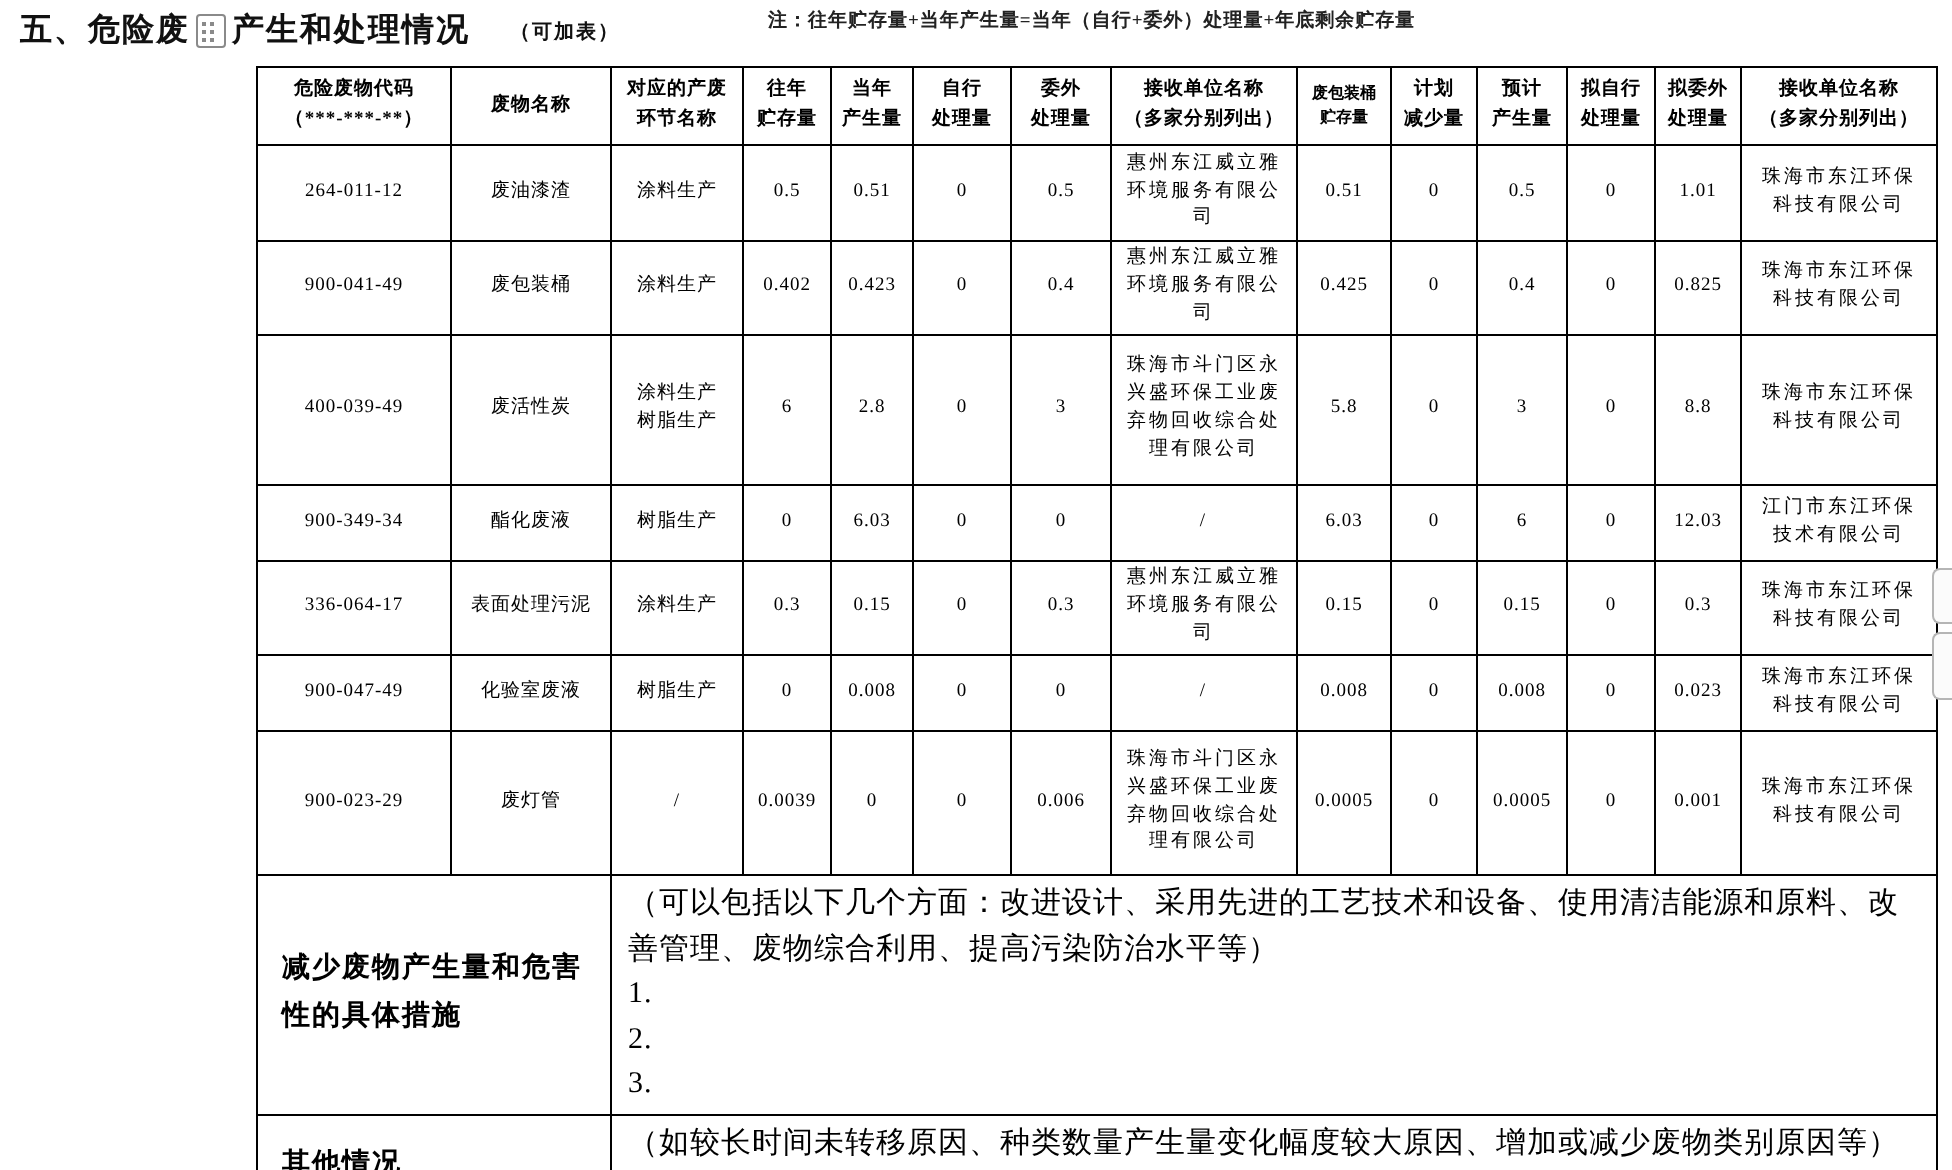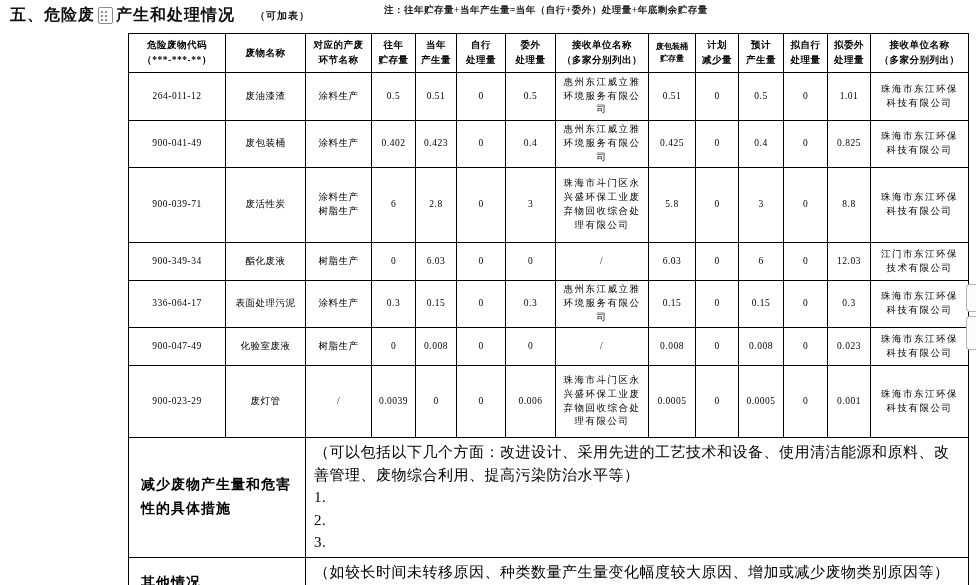--- a/index.html
+++ b/index.html
@@ -171,21 +171,21 @@
         <td class="data c6">0.4</td>
         <td class="data c7">惠州东江威立雅环境服务有限公司</td>
         <td class="data c8">0.425</td>
         <td class="data c9">0</td>
         <td class="data c10">0.4</td>
         <td class="data c11">0</td>
         <td class="data c12">0.825</td>
         <td class="data c13">珠海市东江环保科技有限公司</td>
       </tr>
       <tr style="height: 75px;">
-        <td class="data c0">900-039-71</td>
+        <td class="data c0">400-039-49</td>
         <td class="data c1">废活性炭</td>
         <td class="data c2">涂料生产
 树脂生产</td>
         <td class="data c3">6</td>
         <td class="data c4">2.8</td>
         <td class="data c5">0</td>
         <td class="data c6">3</td>
         <td class="data c7">珠海市斗门区永兴盛环保工业废弃物回收综合处理有限公司</td>
         <td class="data c8">5.8</td>
         <td class="data c9">0</td>

